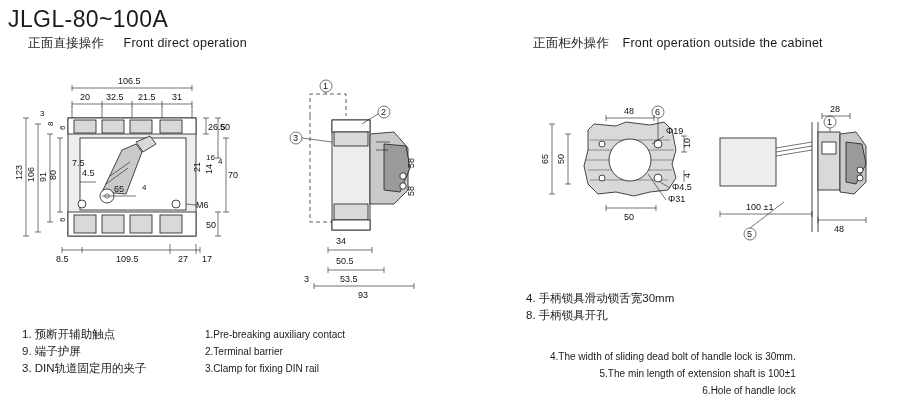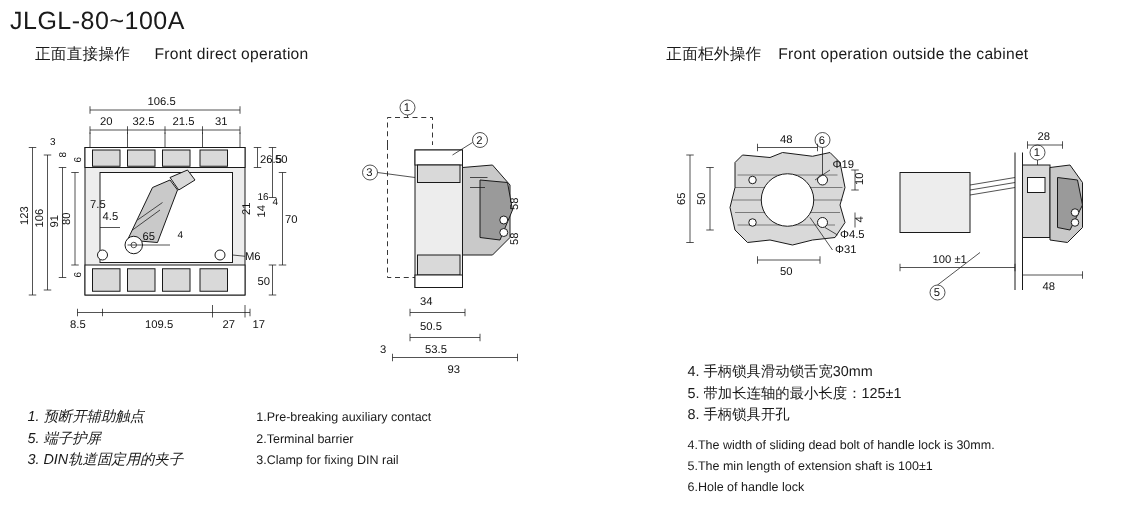--- a/index.html
+++ b/index.html
@@ -7,21 +7,21 @@
     width:915px;height:416px;
     background:#ffffff;
     font-family:"Liberation Sans", sans-serif;
     color:#1a1a1a;
     position:relative;
     overflow:hidden;
   }
   .page{position:relative;width:915px;height:416px;}
   .abs{position:absolute;}
   .title{
-    font-size:20px;font-weight:400;letter-spacing:.4px;
+    font-size:23px;font-weight:400;letter-spacing:.4px;
     left:8px;top:6px;
   }
   .sec-head{font-size:12.5px;letter-spacing:.2px;}
   .notes{font-size:11.5px;line-height:17px;white-space:nowrap;}
   .notes-en{font-size:10px;line-height:17px;white-space:nowrap;}
   svg{display:block;overflow:visible;}
   .ln{stroke:#1a1a1a;stroke-width:.8;fill:none;}
   .ln-thin{stroke:#1a1a1a;stroke-width:.6;fill:none;}
   .ln-dash{stroke:#1a1a1a;stroke-width:.7;fill:none;stroke-dasharray:4 3;}
   .fillgrey{fill:#d9d9d9;stroke:#1a1a1a;stroke-width:.8;}
@@ -278,37 +278,36 @@
       <line class="ln-thin" x1="16" y1="132" x2="108" y2="132"></line>
       <path class="ln-thin" d="M16,129 L16,135 M108,129 L108,135"></path>
       <text class="txt" x="42" y="128">100 ±1</text>
 
       <line class="ln-thin" x1="114" y1="138" x2="162" y2="138"></line>
       <path class="ln-thin" d="M114,135 L114,141 M162,135 L162,141"></path>
       <text class="txt" x="130" y="150">48</text>
     </svg>
   </div>
 
-  <div class="abs notes" style="left:22px;top:326px;font-style:italic;">
+  <div class="abs notes" style="left:22px;top:326px;">
     <div>1. 预断开辅助触点</div>
-    <div>5. 端子护屏</div>
+    <div>9. 端子护屏</div>
     <div>3. DIN轨道固定用的夹子</div>
   </div>
 
   <div class="abs notes-en" style="left:205px;top:326px;">
     <div>1.Pre-breaking auxiliary contact</div>
     <div>2.Terminal barrier</div>
     <div>3.Clamp for fixing DIN rail</div>
   </div>
 
-  <div class="abs notes" style="left:550px;top:290px;">
+  <div class="abs notes" style="left:526px;top:290px;">
     <div>4. 手柄锁具滑动锁舌宽30mm</div>
-    <div>5. 带加长连轴的最小长度：125±1</div>
     <div>8. 手柄锁具开孔</div>
   </div>
 
-  <div class="abs notes-en" style="left:550px;top:348px;">
+  <div class="abs notes-en" style="left:550px;top:348px;text-align:right;">
     <div>4.The width of sliding dead bolt of handle lock is 30mm.</div>
     <div>5.The min length of extension shaft is 100±1</div>
     <div>6.Hole of handle lock</div>
   </div>
 
 </div>
 
 </body></html>

